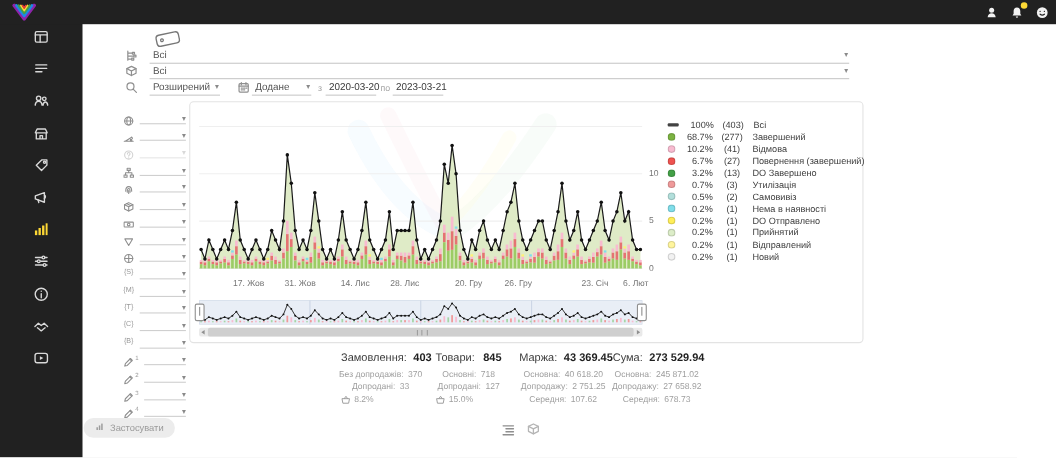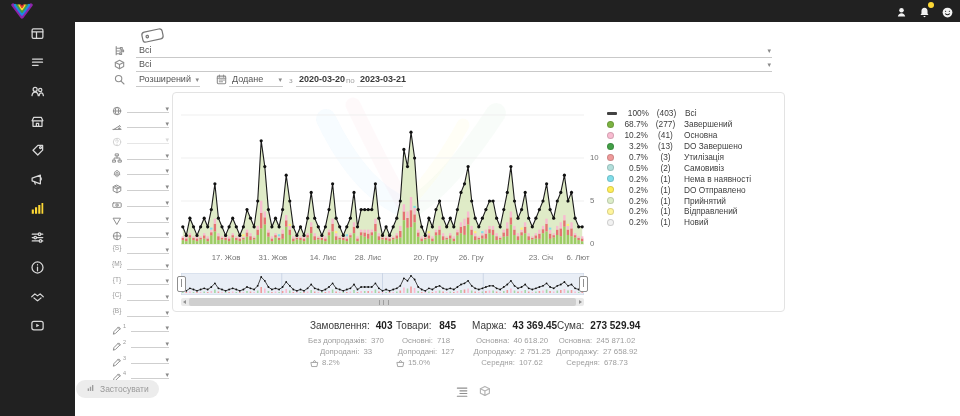--- a/index.html
+++ b/index.html
@@ -16,21 +16,21 @@
   .sb-item.active{color:#fdd835}
   
   .tag-top{position:absolute;left:139px;top:27px;color:#777}
   .f-hrow{position:absolute;height:14px;font-size:9px;color:#555}
   .f-hicon{position:absolute;left:114px;width:11px;height:11px;color:#8f8f8f}
   .inline-line{position:absolute;border-bottom:1px solid #c9c9c9;height:13px;font-size:9px;color:#555}
   .inline-line .val{position:absolute;left:3px;top:1px;white-space:nowrap}
   .inline-line .caret{position:absolute;right:1px;top:3px}
   .caret{color:#8a8a8a;font-size:7px;line-height:7px}
   .lbl-sm{position:absolute;font-size:8px;color:#a5a5a5}
-  .date-line{font-weight:700;color:#3a3a3a}
+  .date-line{font-weight:400;color:#3a3a3a}
   
   .f-rows{position:absolute;left:112px;top:99px;width:57px}
   .f-row{position:absolute;left:0;width:57px;height:15.6px;display:flex;align-items:center;color:#8f8f8f}
   .f-row.disabled{color:#d3d3d3}
   .f-row .f-line{flex:1;margin-left:5px;border-bottom:1px solid #cfcfcf;height:11px;position:relative;cursor:pointer}
   .f-row.disabled .f-line{border-bottom-color:#e6e6e6}
   .f-row .caret{position:absolute;right:0;top:4px}
   .f-row.disabled .caret{color:#d9d9d9}
   .brace{font-size:6.5px;color:#9a9a9a;width:10px;text-align:center}
   .pnum{font-size:5.5px;color:#9a9a9a;margin-left:1px}
@@ -897,21 +897,27 @@
         <div class="lg-row">
           <span class="lg-sw" style="background:#7cb342"></span>
           <span class="lg-pct">68.7%</span>
           <span class="lg-cnt">(277)</span>
           <span class="lg-lb">Завершений</span>
         </div>
         <div class="lg-row">
           <span class="lg-sw" style="background:#f8bbd0"></span>
           <span class="lg-pct">10.2%</span>
           <span class="lg-cnt">(41)</span>
-          <span class="lg-lb">Основна</span>
+          <span class="lg-lb">Відмова</span>
+        </div>
+        <div class="lg-row">
+          <span class="lg-sw" style="background:#ef5350"></span>
+          <span class="lg-pct">6.7%</span>
+          <span class="lg-cnt">(27)</span>
+          <span class="lg-lb">Повернення (завершений)</span>
         </div>
         <div class="lg-row">
           <span class="lg-sw" style="background:#43a047"></span>
           <span class="lg-pct">3.2%</span>
           <span class="lg-cnt">(13)</span>
           <span class="lg-lb">DO Завершено</span>
         </div>
         <div class="lg-row">
           <span class="lg-sw" style="background:#ef9a9a"></span>
           <span class="lg-pct">0.7%</span>

